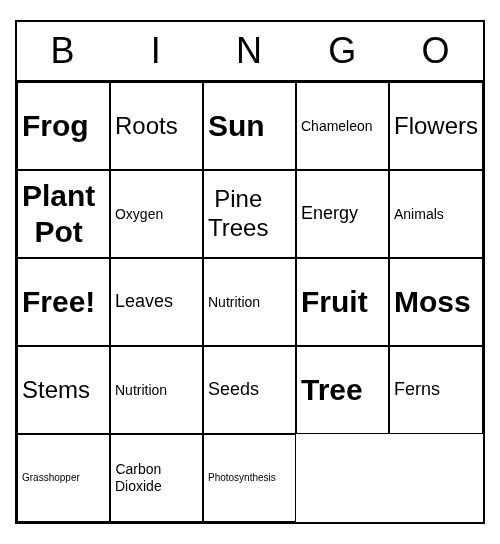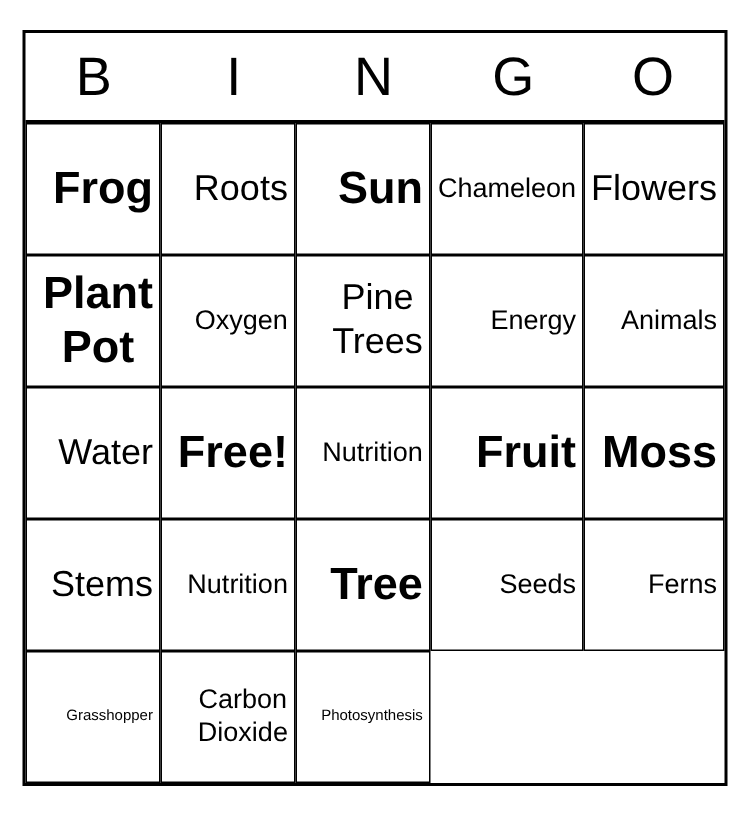--- a/index.html
+++ b/index.html
@@ -39,21 +39,21 @@
 
     .bingo-grid {
       display: grid;
       grid-template-columns: repeat(5, 1fr);
     }
 
     .bingo-cell {
       border: 1px solid #000;
       min-height: 88px;
       display: flex;
-      justify-content: flex-end;
+      justify-content: flex-start;
       align-items: center;
       text-align: center;
       padding: 4px;
     }
 
     .bingo-cell span {
       display: block;
       line-height: 1.2;
     }
 
@@ -65,21 +65,21 @@
     .text-lg {
       font-size: 24px;
       font-weight: normal;
     }
 
     .text-md {
       font-size: 18px;
     }
 
     .text-sm {
-      font-size: 18px;
+      font-size: 14px;
     }
 
     .text-xs {
       font-size: 10px;
     }
   </style>
 </head>
 <body>
 
 <div class="bingo-card">
@@ -115,45 +115,45 @@
       <div class="bingo-cell">
         <span class="text-lg">Pine<br>Trees</span>
       </div>
       <div class="bingo-cell">
         <span class="text-md">Energy</span>
       </div>
       <div class="bingo-cell">
         <span class="text-sm">Animals</span>
       </div>
       <div class="bingo-cell">
-        <span class="text-lg">Water</span>
+        <span class="text-xl">Free!</span>
       </div>
       <div class="bingo-cell">
-        <span class="text-xl">Free!</span>
+        <span class="text-md">Leaves</span>
       </div>
       <div class="bingo-cell">
         <span class="text-sm">Nutrition</span>
       </div>
       <div class="bingo-cell">
         <span class="text-xl">Fruit</span>
       </div>
       <div class="bingo-cell">
         <span class="text-xl">Moss</span>
       </div>
       <div class="bingo-cell">
         <span class="text-lg">Stems</span>
       </div>
       <div class="bingo-cell">
         <span class="text-sm">Nutrition</span>
       </div>
       <div class="bingo-cell">
-        <span class="text-xl">Tree</span>
+        <span class="text-md">Seeds</span>
       </div>
       <div class="bingo-cell">
-        <span class="text-md">Seeds</span>
+        <span class="text-xl">Tree</span>
       </div>
       <div class="bingo-cell">
         <span class="text-md">Ferns</span>
       </div>
       <div class="bingo-cell">
         <span class="text-xs">Grasshopper</span>
       </div>
       <div class="bingo-cell">
         <span class="text-sm">Carbon<br>Dioxide</span>
       </div>

